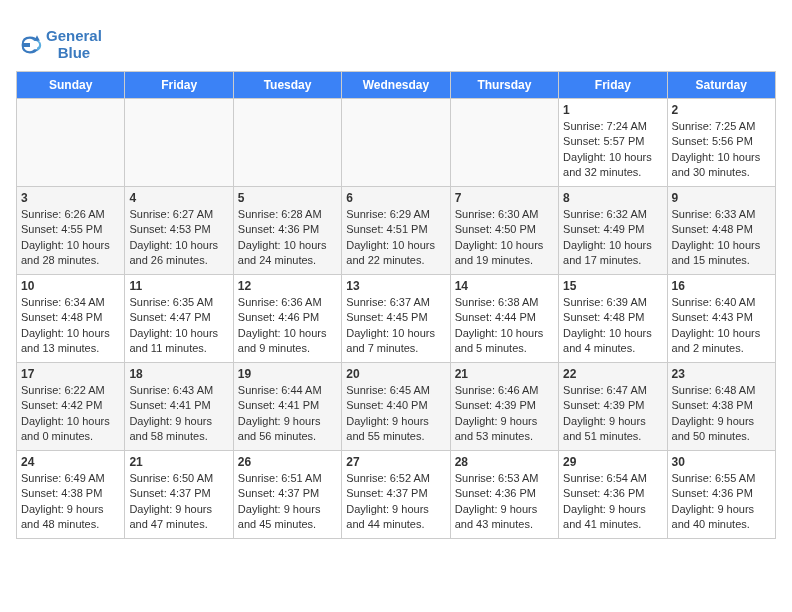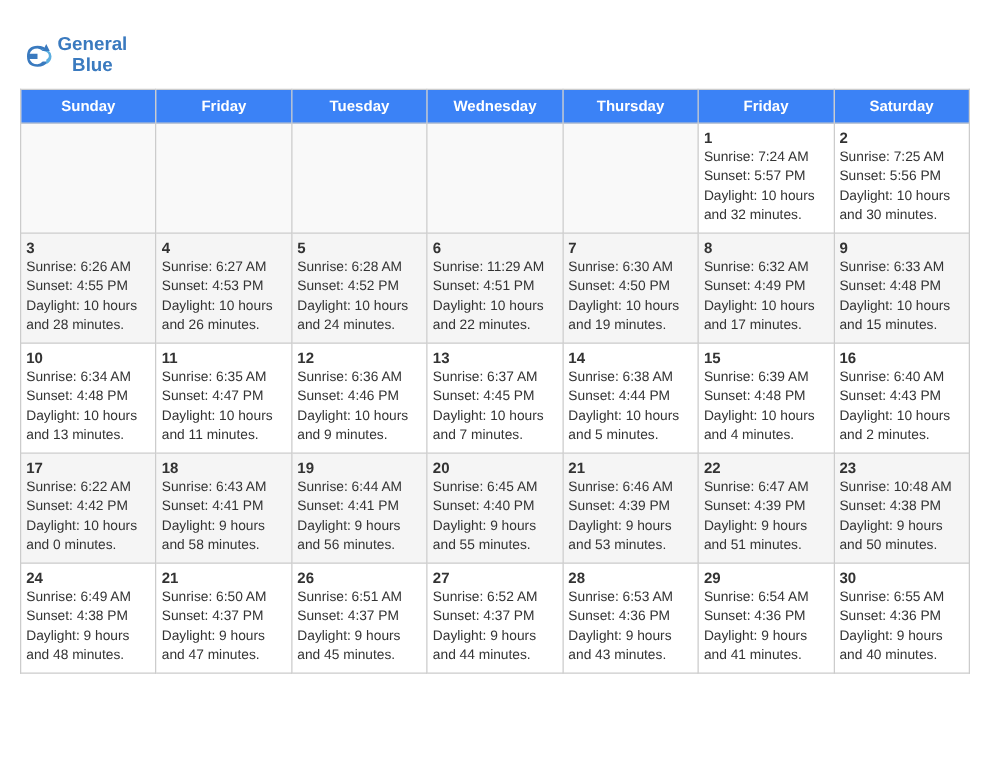--- a/index.html
+++ b/index.html
@@ -150,27 +150,27 @@
         <td>
           <span class="day-number">4</span>
           <div class="day-info">Sunrise: 6:27 AM
 Sunset: 4:53 PM
 Daylight: 10 hours
 and 26 minutes.</div>
         </td>
         <td>
           <span class="day-number">5</span>
           <div class="day-info">Sunrise: 6:28 AM
-Sunset: 4:52 PM
+Sunset: 4:36 PM
 Daylight: 10 hours
 and 24 minutes.</div>
         </td>
         <td>
           <span class="day-number">6</span>
-          <div class="day-info">Sunrise: 11:29 AM
+          <div class="day-info">Sunrise: 6:29 AM
 Sunset: 4:51 PM
 Daylight: 10 hours
 and 22 minutes.</div>
         </td>
         <td>
           <span class="day-number">7</span>
           <div class="day-info">Sunrise: 6:30 AM
 Sunset: 4:50 PM
 Daylight: 10 hours
 and 19 minutes.</div>
@@ -279,21 +279,21 @@
         </td>
         <td>
           <span class="day-number">22</span>
           <div class="day-info">Sunrise: 6:47 AM
 Sunset: 4:39 PM
 Daylight: 9 hours
 and 51 minutes.</div>
         </td>
         <td>
           <span class="day-number">23</span>
-          <div class="day-info">Sunrise: 10:48 AM
+          <div class="day-info">Sunrise: 6:48 AM
 Sunset: 4:38 PM
 Daylight: 9 hours
 and 50 minutes.</div>
         </td>
       </tr>
       <tr>
         <td>
           <span class="day-number">24</span>
           <div class="day-info">Sunrise: 6:49 AM
 Sunset: 4:38 PM

